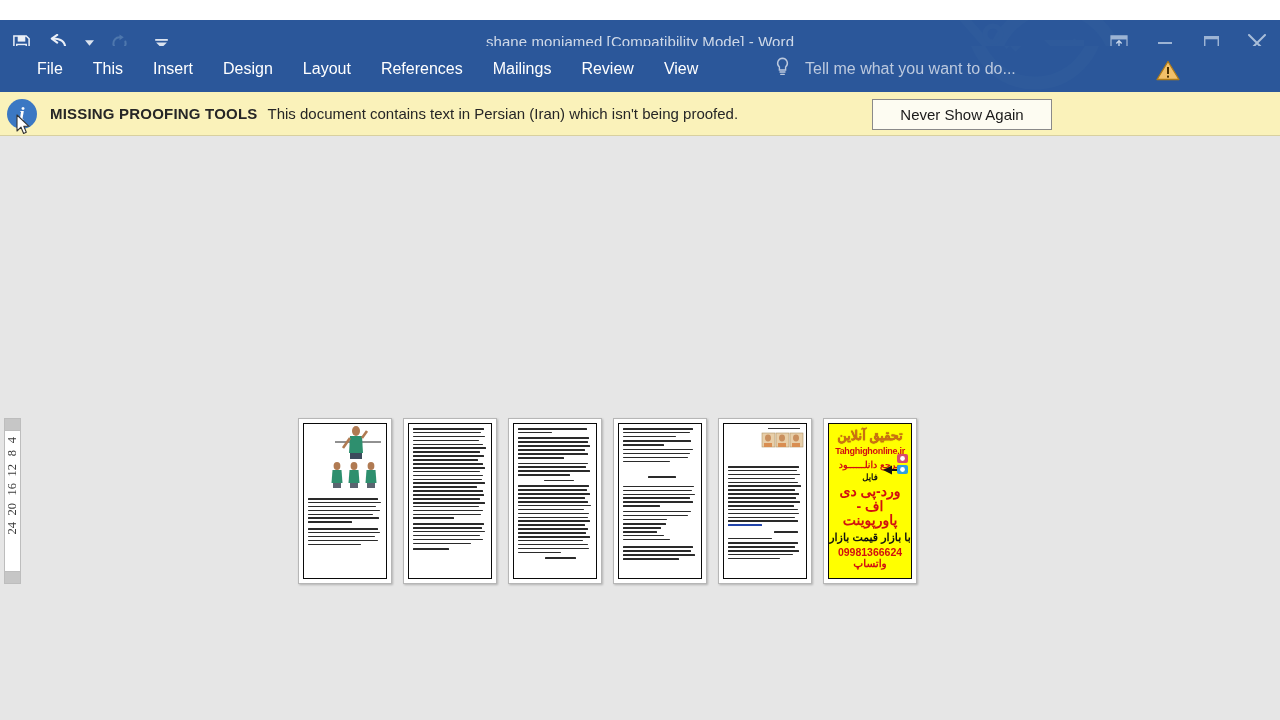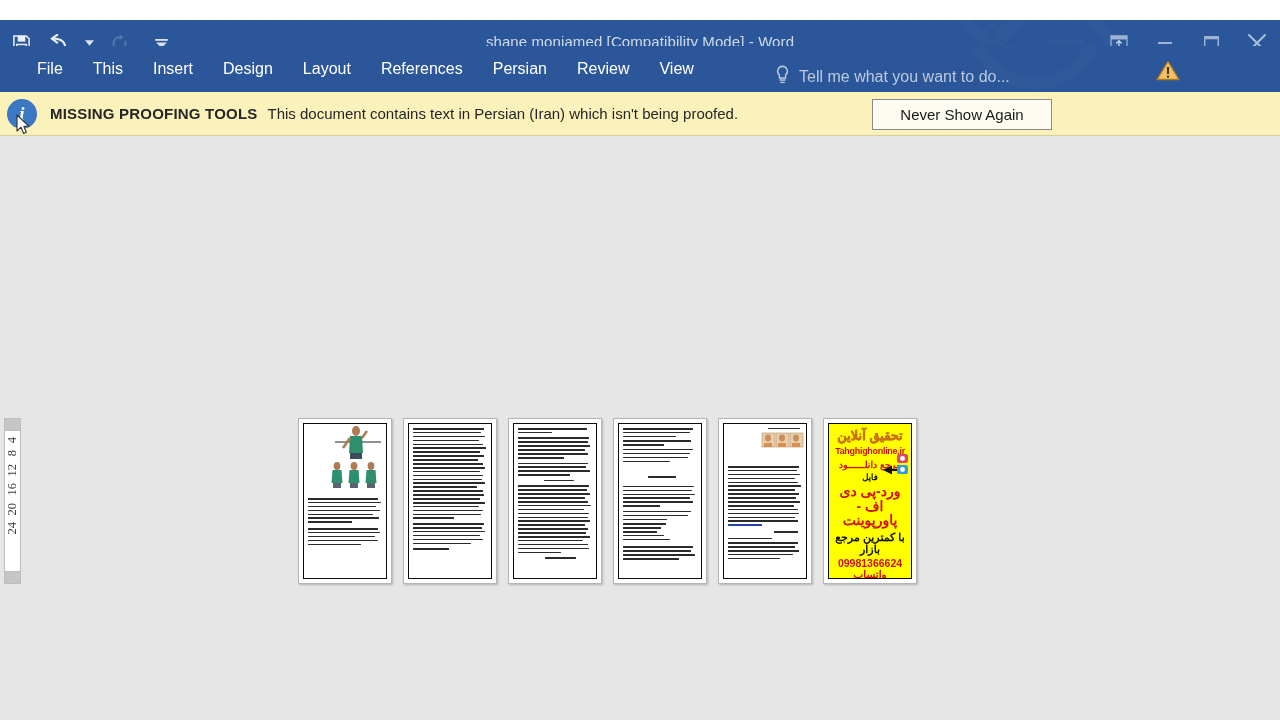--- a/index.html
+++ b/index.html
@@ -57,22 +57,22 @@
     width: 190px; height: 190px;
     opacity: .30;
     pointer-events: none;
   }
   .tabs { position: absolute; left: 22px; top: 0; height: 46px; display: flex; align-items: center; }
   .tab {
     color: #ffffff; font-size: 16px; padding: 0 15px; height: 46px;
     display: flex; align-items: center; white-space: nowrap;
   }
   .tellme {
-    position: absolute; left: 775px; top: 8px; height: 46px;
-    display: flex; align-items: center; gap: 9px;
+    position: absolute; left: 775px; top: 0; height: 46px;
+    display: flex; align-items: center; gap: 15px;
     color: #bcc9de; font-size: 16px; white-space: nowrap;
   }
   .warn-icon { position: absolute; left: 1152px; top: 12px; width: 32px; height: 24px;
                display: flex; align-items: center; justify-content: center; }
 
   
   .notify {
     position: absolute; left: 0; top: 92px; width: 1280px; height: 44px;
     background: #faf2ba;
     border-bottom: 1px solid #d8d0a0;
@@ -295,21 +295,21 @@
     </svg>
   </div>
 
   <div class="tabs">
     <div class="tab">File</div>
     <div class="tab">This</div>
     <div class="tab">Insert</div>
     <div class="tab">Design</div>
     <div class="tab">Layout</div>
     <div class="tab">References</div>
-    <div class="tab">Persian</div>
+    <div class="tab">Mailings</div>
     <div class="tab">Review</div>
     <div class="tab">View</div>
   </div>
 
   <div class="tellme">
     <span>
       <svg width="15" height="20" viewBox="0 0 15 20">
         <path d="M7.5 1.2 A5 5 0 0 1 10.6 10 L10.6 13 L4.4 13 L4.4 10 A5 5 0 0 1 7.5 1.2 Z" fill="none" stroke="#bcc9de" stroke-width="1.4"></path>
         <path d="M5 15 L10 15 M5.8 17.4 L9.2 17.4" stroke="#bcc9de" stroke-width="1.4" stroke-linecap="round"></path>
       </svg>
@@ -587,21 +587,21 @@
       </div>
     </div>
 
     <div class="page">
       <div class="ad">
         <div class="ad-line ad-t1">تحقیق آنلاین</div>
         <div class="ad-line ad-t2">Tahghighonline.ir</div>
         <div class="ad-line ad-t3">مرجع دانلــــــود</div>
         <div class="ad-line ad-t4">فایل</div>
         <div class="ad-line ad-t5">ورد-پی دی اف - پاورپوینت</div>
-        <div class="ad-line ad-t6">با کمترین مرجع بازار</div>
+        <div class="ad-line ad-t6">با بازار قیمت بازار</div>
         <div class="ad-line ad-t7">09981366624 واتساپ</div>
 
         <div class="ad-arrow">
           <svg width="22" height="10" viewBox="0 0 22 10">
             <path d="M22 5 L6 5" stroke="#111" stroke-width="2"></path>
             <path d="M0 5 L9 0.5 L9 9.5 Z" fill="#111"></path>
           </svg>
         </div>
         <div class="ad-chips">
           <svg width="12" height="22" viewBox="0 0 12 22">

